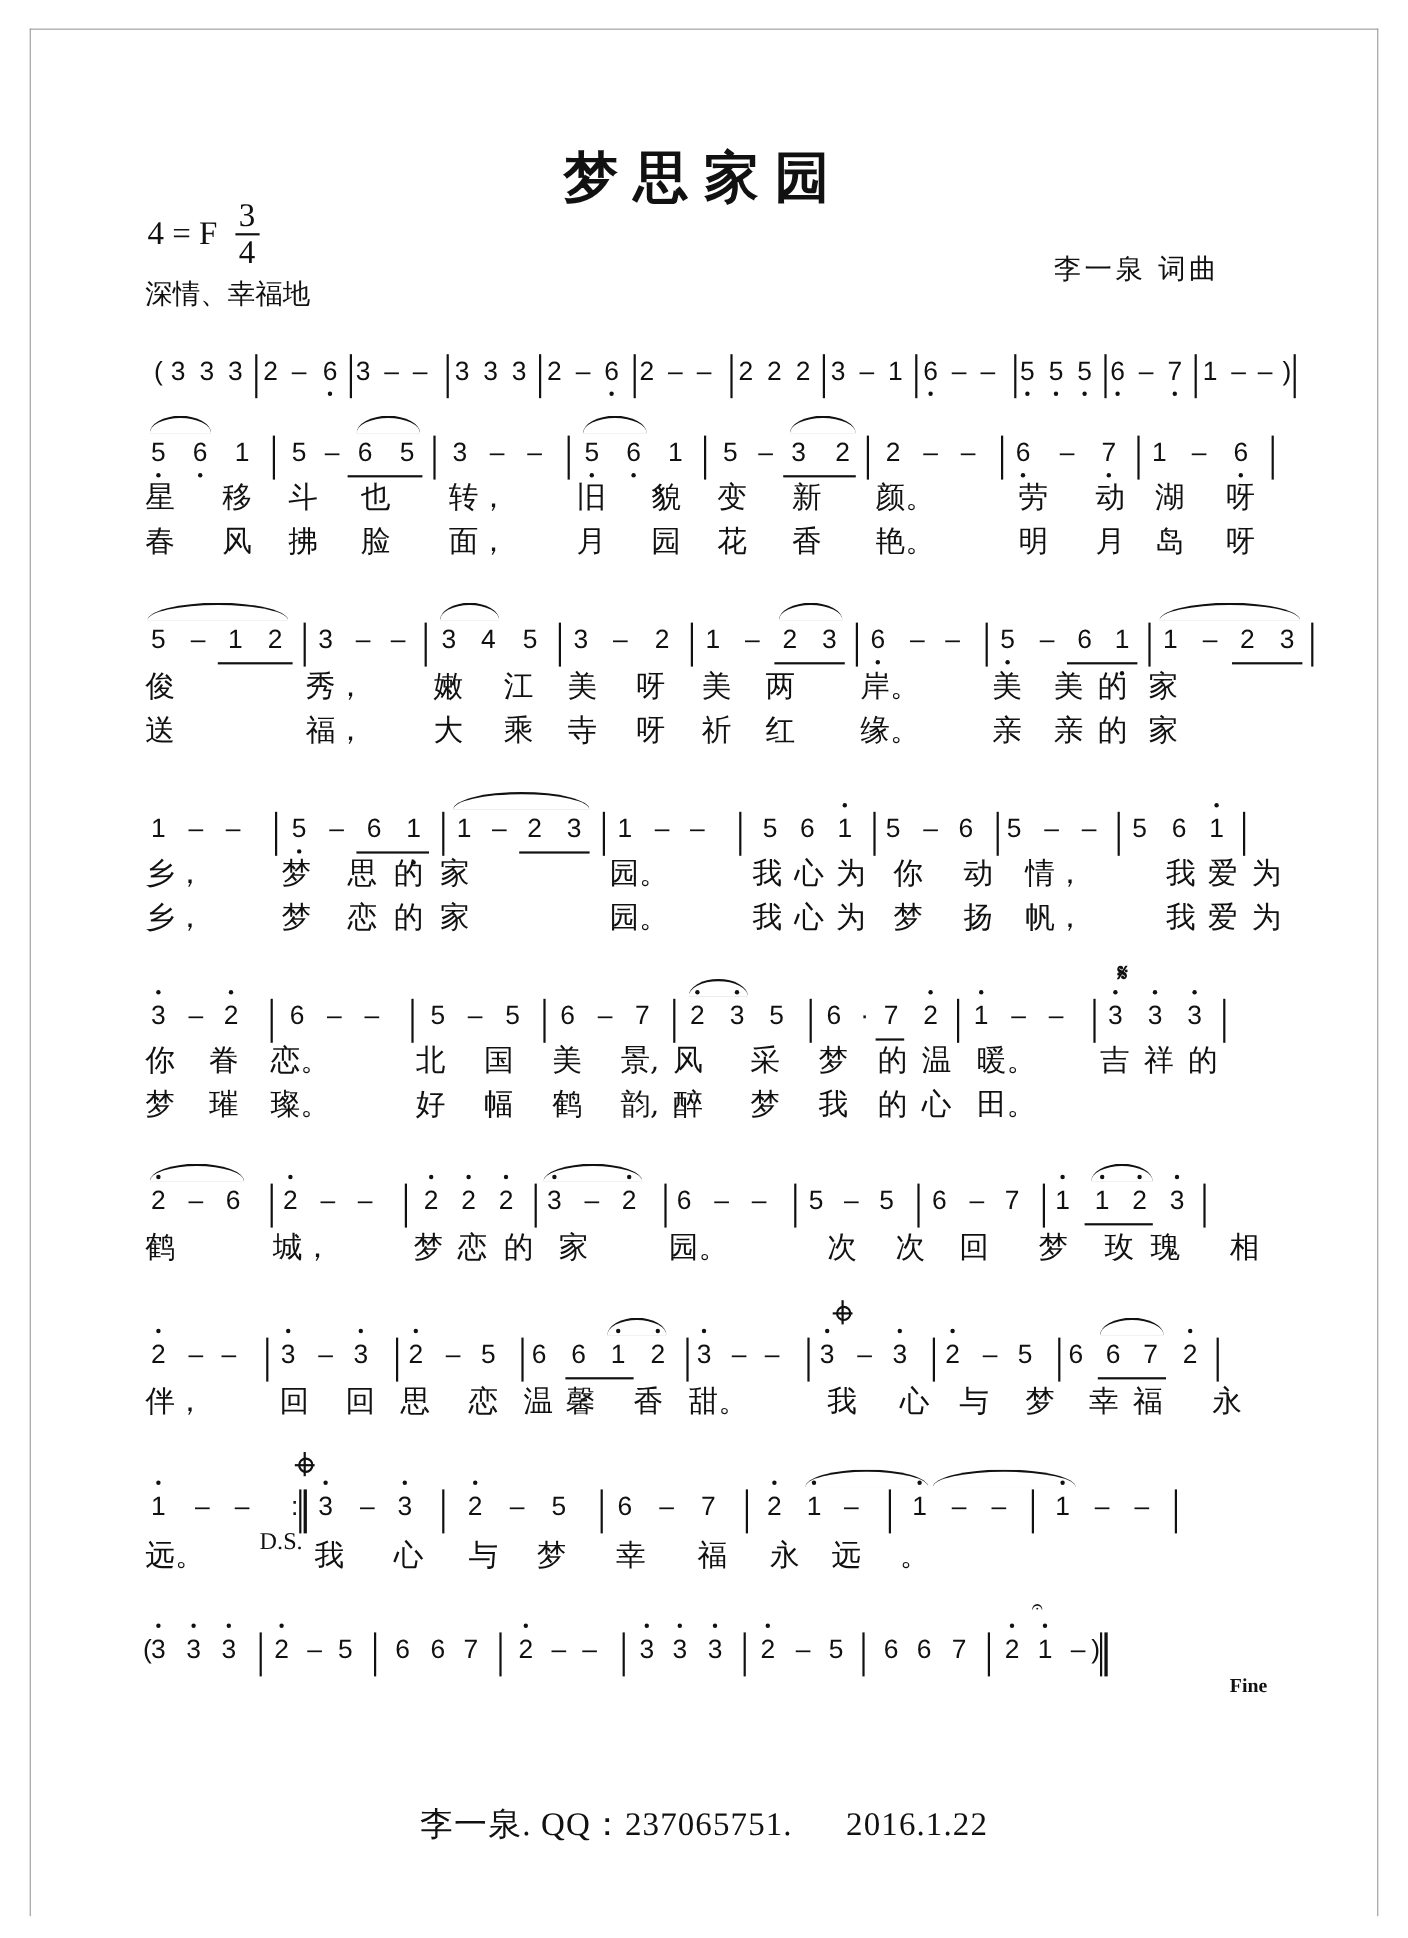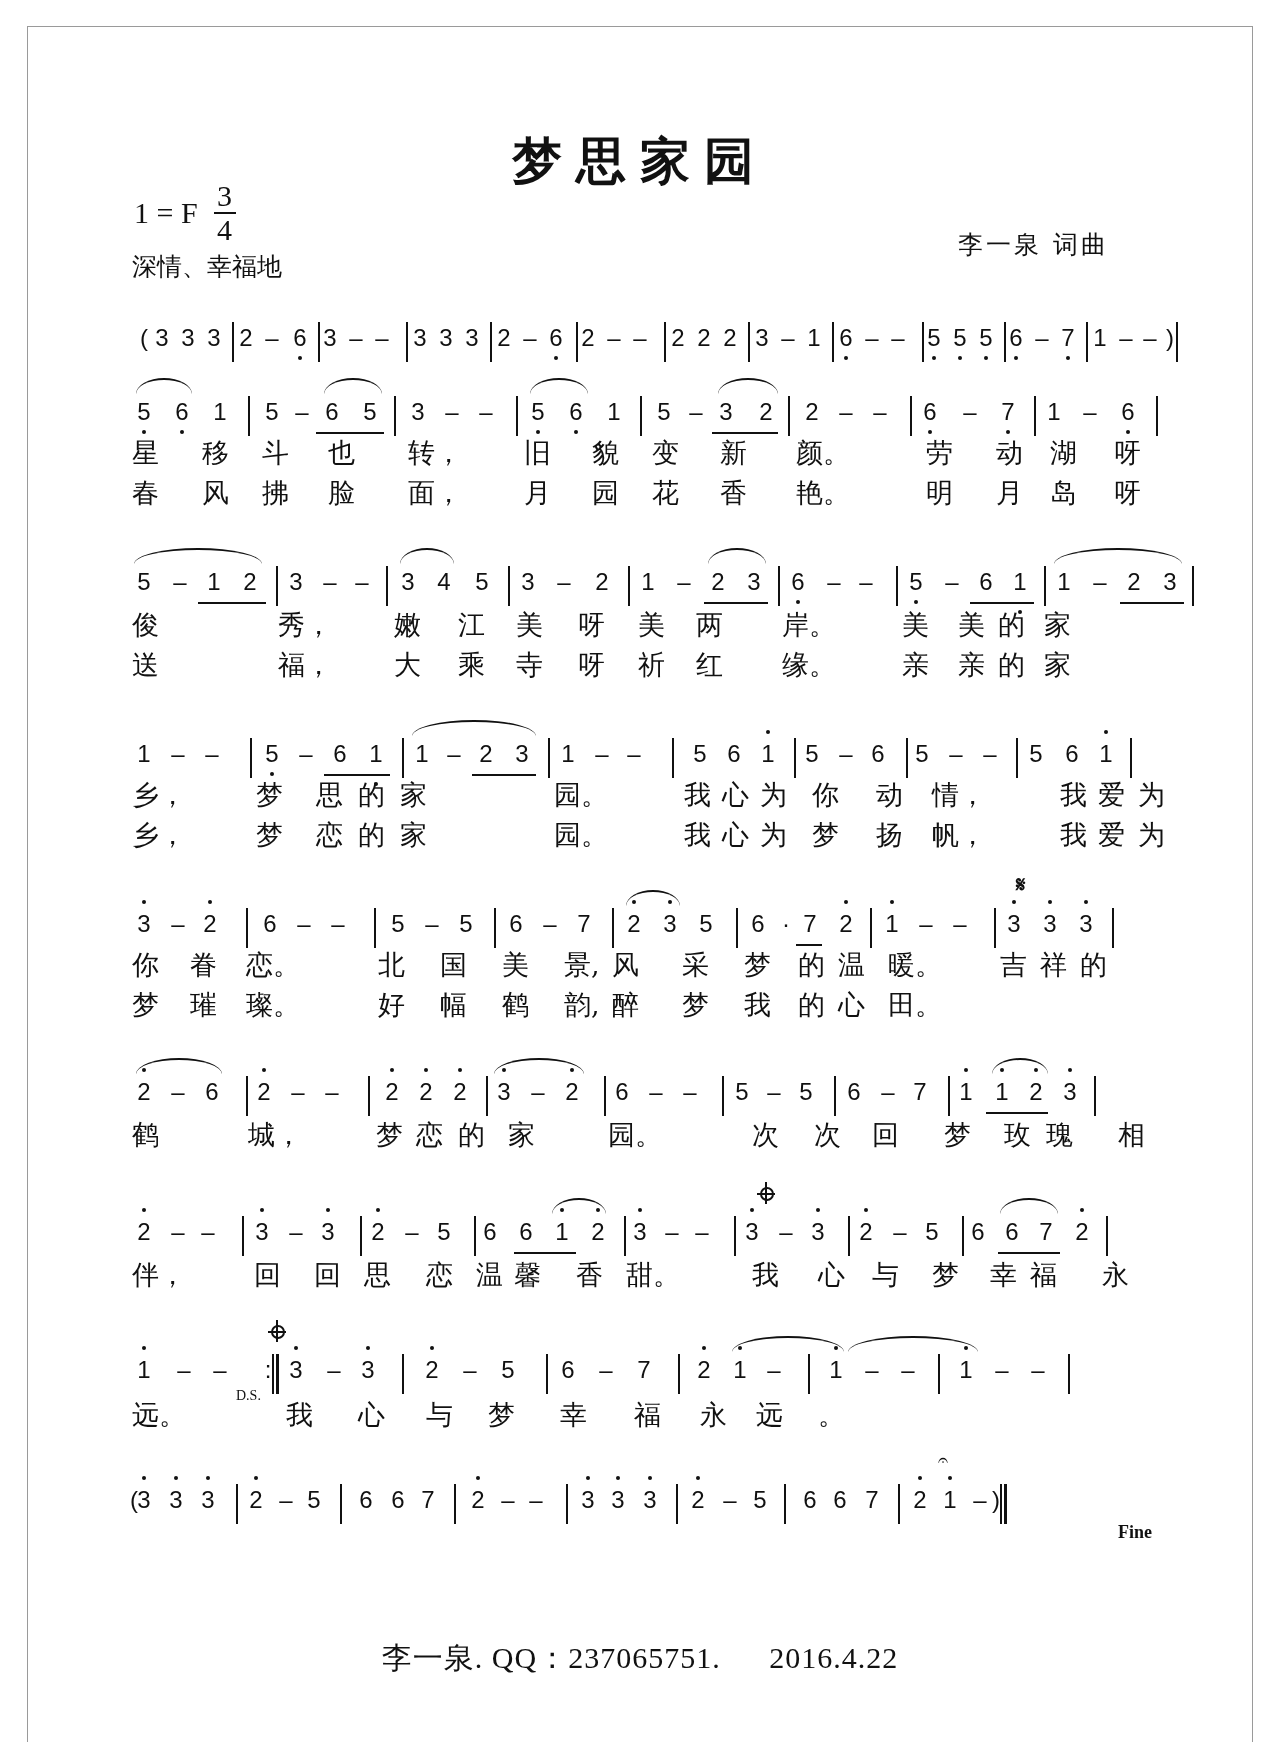--- a/index.html
+++ b/index.html
@@ -35,21 +35,21 @@
   .footer span { margin:0 20px; }
 </style>
 </head>
 <body>
 
 <div class="page-frame"></div>
 
 <div class="title">梦思家园</div>
 
 <div class="key">
-  <span>1 = F</span>
+  <span>4 = F</span>
   <span class="frac">
     <span>3</span>
     <span class="bar"></span>
     <span>4</span>
   </span>
 </div>
 <div class="tempo">深情、幸福地</div>
 <div class="composer">李一泉  词曲</div>
 
 <div id="score">
@@ -572,20 +572,20 @@
     <div class="lyric" style="left: 818px; top: 1398px;">。</div>
   </div>
 
 <div class="mark" style="left:1016px; top:872px; font-size:22px; font-weight:bold;">𝄋</div>
 <div class="coda" style="left:757px; top:1184px;">
     <i></i>
   </div>
 <div class="coda" style="left:268px; top:1322px;">
     <i></i>
   </div>
-<div class="mark" style="left:236px; top:1388px; font-size:14px;">D.S.</div>
+<div class="mark" style="left:236px; top:1388px; font-size:22px;">D.S.</div>
 <div class="mark" style="left:1118px; top:1522px; font-size:18px; font-weight:bold;">Fine</div>
 <div class="mark" style="left:938px; top:1450px; font-size:18px;">𝄐</div>
 
 <div class="footer">
   <span>李一泉. QQ：237065751.</span>
-  <span>2016.4.22</span>
+  <span>2016.1.22</span>
 </div>
 
 </body></html>

